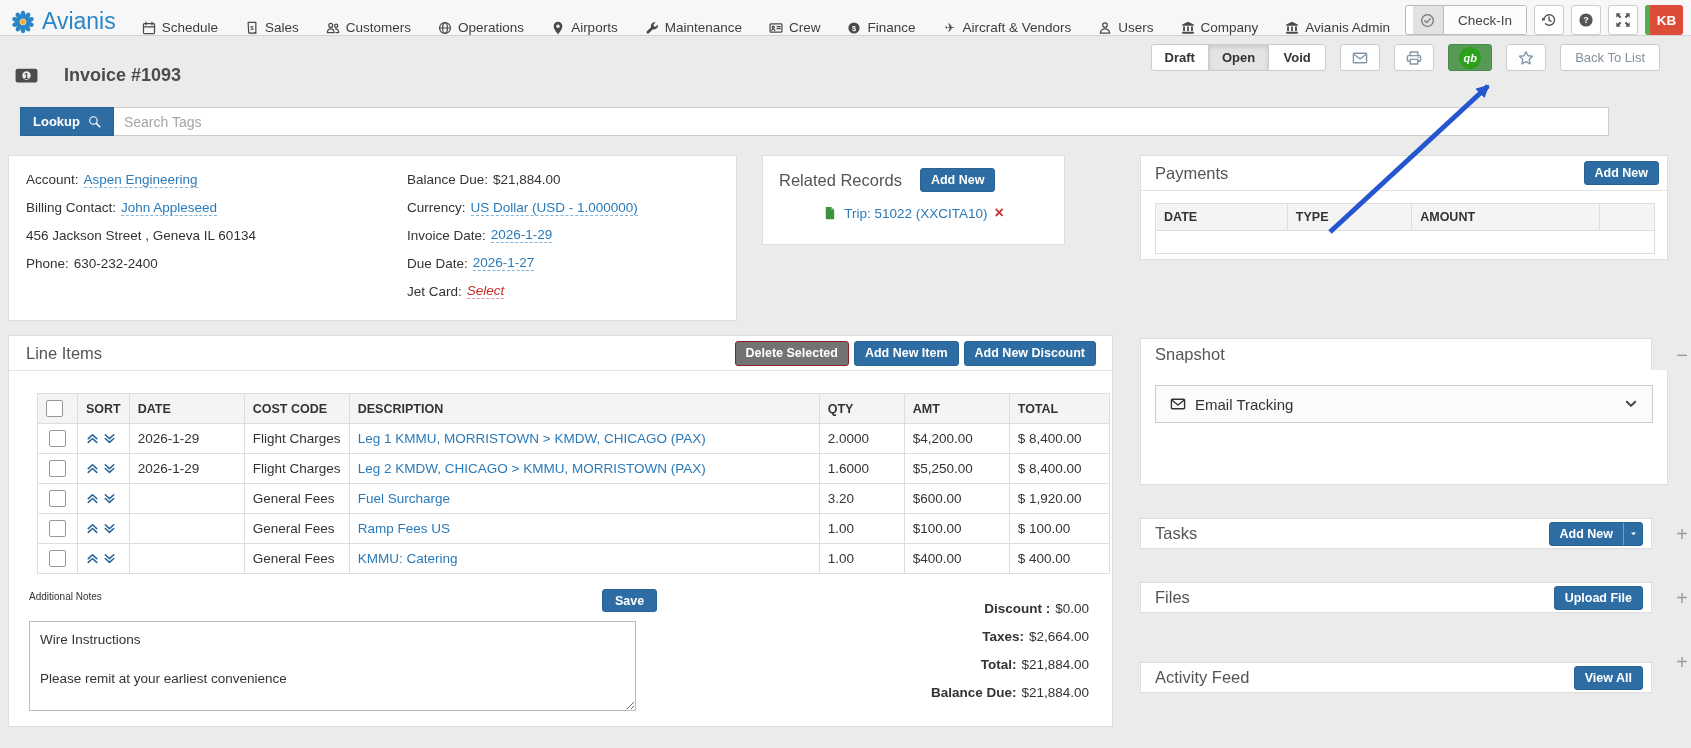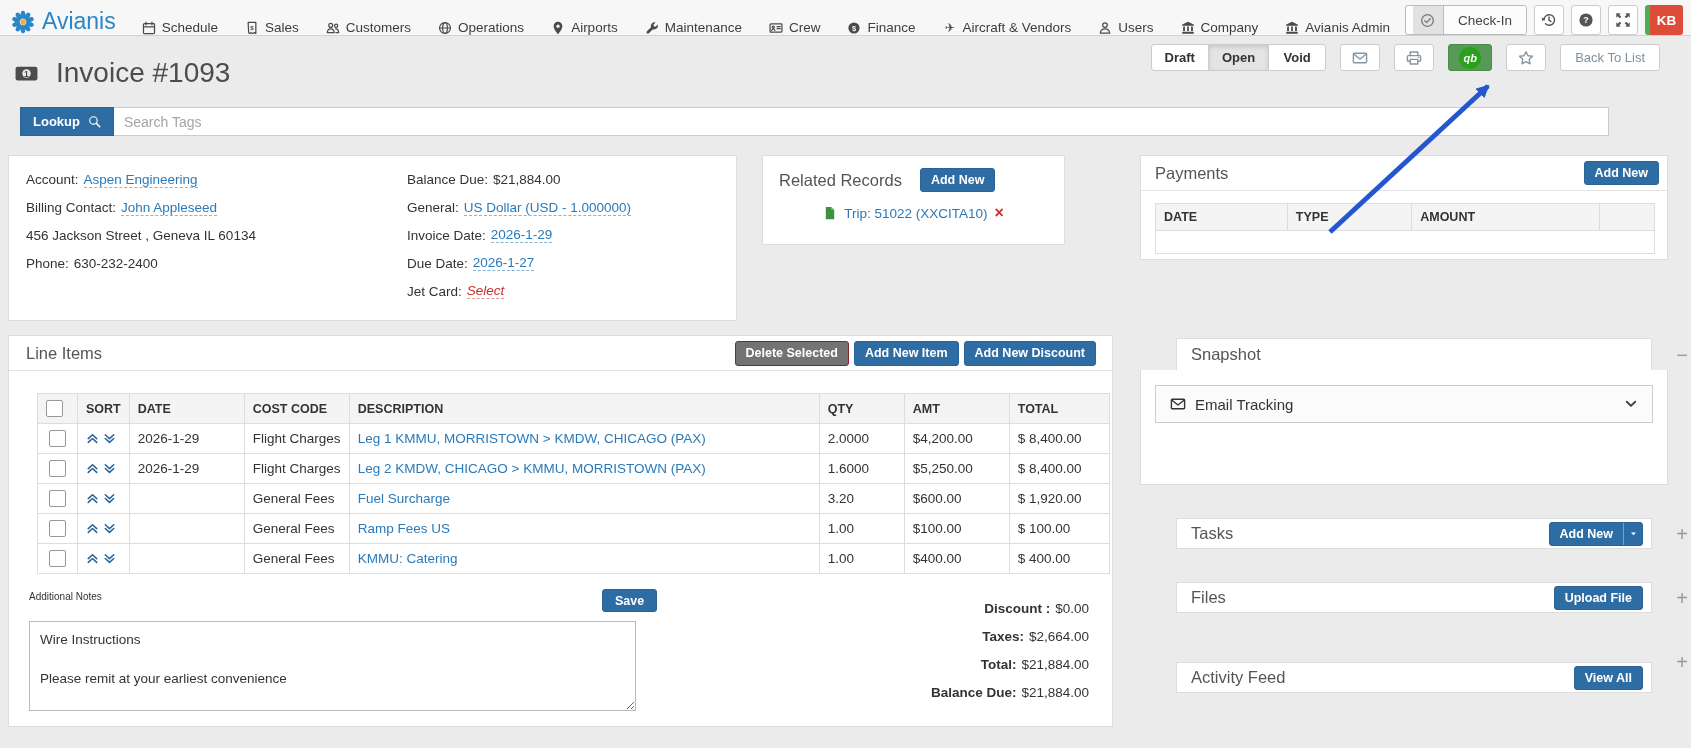--- a/index.html
+++ b/index.html
@@ -24,21 +24,21 @@
                  display:flex;align-items:center;cursor:pointer;}
   .sq-btn{width:30px;height:30px;background:#fff;border:1px solid #ccc;border-radius:3px;box-sizing:border-box;
           display:flex;align-items:center;justify-content:center;color:#555;font-size:16px;cursor:pointer;}
   .avatar{width:38px;height:30px;border-radius:3px;overflow:hidden;display:flex;cursor:pointer;}
   .avatar-strip{width:5px;background:#4caf50;}
   .avatar-body{flex:1;background:#dd4b39;color:#fff;font-weight:bold;font-size:13.5px;
                display:flex;align-items:center;justify-content:center;}
   
   .page-title{position:absolute;left:14px;top:49px;display:flex;gap:9px;align-items:center;color:#4c4c4c;}
   .page-title .icon{font-size:25px;}
-  .page-title h1{font-size:28px;font-weight:400;margin:8px;}
+  .page-title h1{font-size:18px;font-weight:700;margin:16px;}
   .hdr-actions{position:absolute;top:44px;right:31px;display:flex;gap:14px;height:27px;}
   .status-group{display:flex;}
   .status-btn{min-width:30px;padding:0 13px;background:#fff;border:1px solid #ccc;font-weight:bold;font-size:13px;
               color:#333;display:flex;align-items:center;justify-content:center;cursor:pointer;}
   .status-btn:first-child{border-radius:3px 0 0 3px;}
   .status-btn:last-child{border-radius:0 3px 3px 0;}
   .status-btn + .status-btn{margin-left:-1px;}
   .status-btn.active{background:#e4e4e4;box-shadow:inset 0 2px 4px rgba(0,0,0,.13);}
   .icon-act{width:40px;border:1px solid #ccc;border-radius:3px;background:#fff;color:#8596a6;
             display:flex;align-items:center;justify-content:center;font-size:16px;cursor:pointer;box-sizing:border-box;}
@@ -102,22 +102,22 @@
   .sorts .icon{cursor:pointer;}
   
   .notes-label{position:absolute;left:20px;top:255px;font-size:10px;color:#333;}
   .save-btn{position:absolute;left:593px;top:253px;height:23px;padding:0 12px;}
   .notes-area{position:absolute;left:20px;top:285px;width:607px;height:90px;border:1px solid #bbb;font-size:13.5px;
               color:#333;padding:8px 10px;font-family:inherit;resize:both;box-sizing:border-box;line-height:1.45;}
   .totals{position:absolute;right:23px;top:258px;width:340px;text-align:right;}
   .tot-row{height:28px;font-size:13.5px;display:flex;justify-content:flex-end;align-items:center;gap:5px;}
   .tot-label{font-weight:bold;}
   
-  .sbar{position:absolute;left:1140px;width:476px;background:#fff;border:1px solid #ddd;display:flex;
-        align-items:center;padding:0 8px 0 14px;box-sizing:border-box;height:33px;margin-left:36px;}
+  .sbar{position:absolute;left:1140px;width:512px;background:#fff;border:1px solid #ddd;display:flex;
+        align-items:center;padding:0 8px 0 14px;box-sizing:border-box;height:33px;}
   .sbar .btn{margin-left:auto;}
   .snap-head{top:338px;}
   .snap-body{left:1140px;top:370px;width:528px;height:115px;border-top:none;}
   .email-box{margin:15px 14px 0;height:38px;border:1px solid #ccc;background:#fbfbfb;display:flex;align-items:center;
              padding:0 14px;cursor:pointer;box-sizing:border-box;}
   .email-box .env{font-size:16px;color:#333;}
   .email-label{font-size:15px;color:#333;margin-left:9px;}
   .email-box .chev{margin-left:auto;font-size:14px;color:#444;font-weight:bold;}
   .tasks-bar{top:518px;height:31px;}
   .files-bar{top:582px;height:31px;}
@@ -385,21 +385,21 @@
           <span>Phone:</span>
           <span>630-232-2400</span>
         </div>
       </div>
     <div class="info-col c2" id="info-col-2">
         <div class="info-row">
           <span>Balance Due:</span>
           <span>$21,884.00</span>
         </div>
         <div class="info-row">
-          <span>General:</span>
+          <span>Currency:</span>
           <a class="lnk lnk-dashed">US Dollar (USD - 1.000000)</a>
         </div>
         <div class="info-row">
           <span>Invoice Date:</span>
           <a class="lnk lnk-dashed">2026-1-29</a>
         </div>
         <div class="info-row">
           <span>Due Date:</span>
           <a class="lnk lnk-dashed">2026-1-27</a>
         </div>

